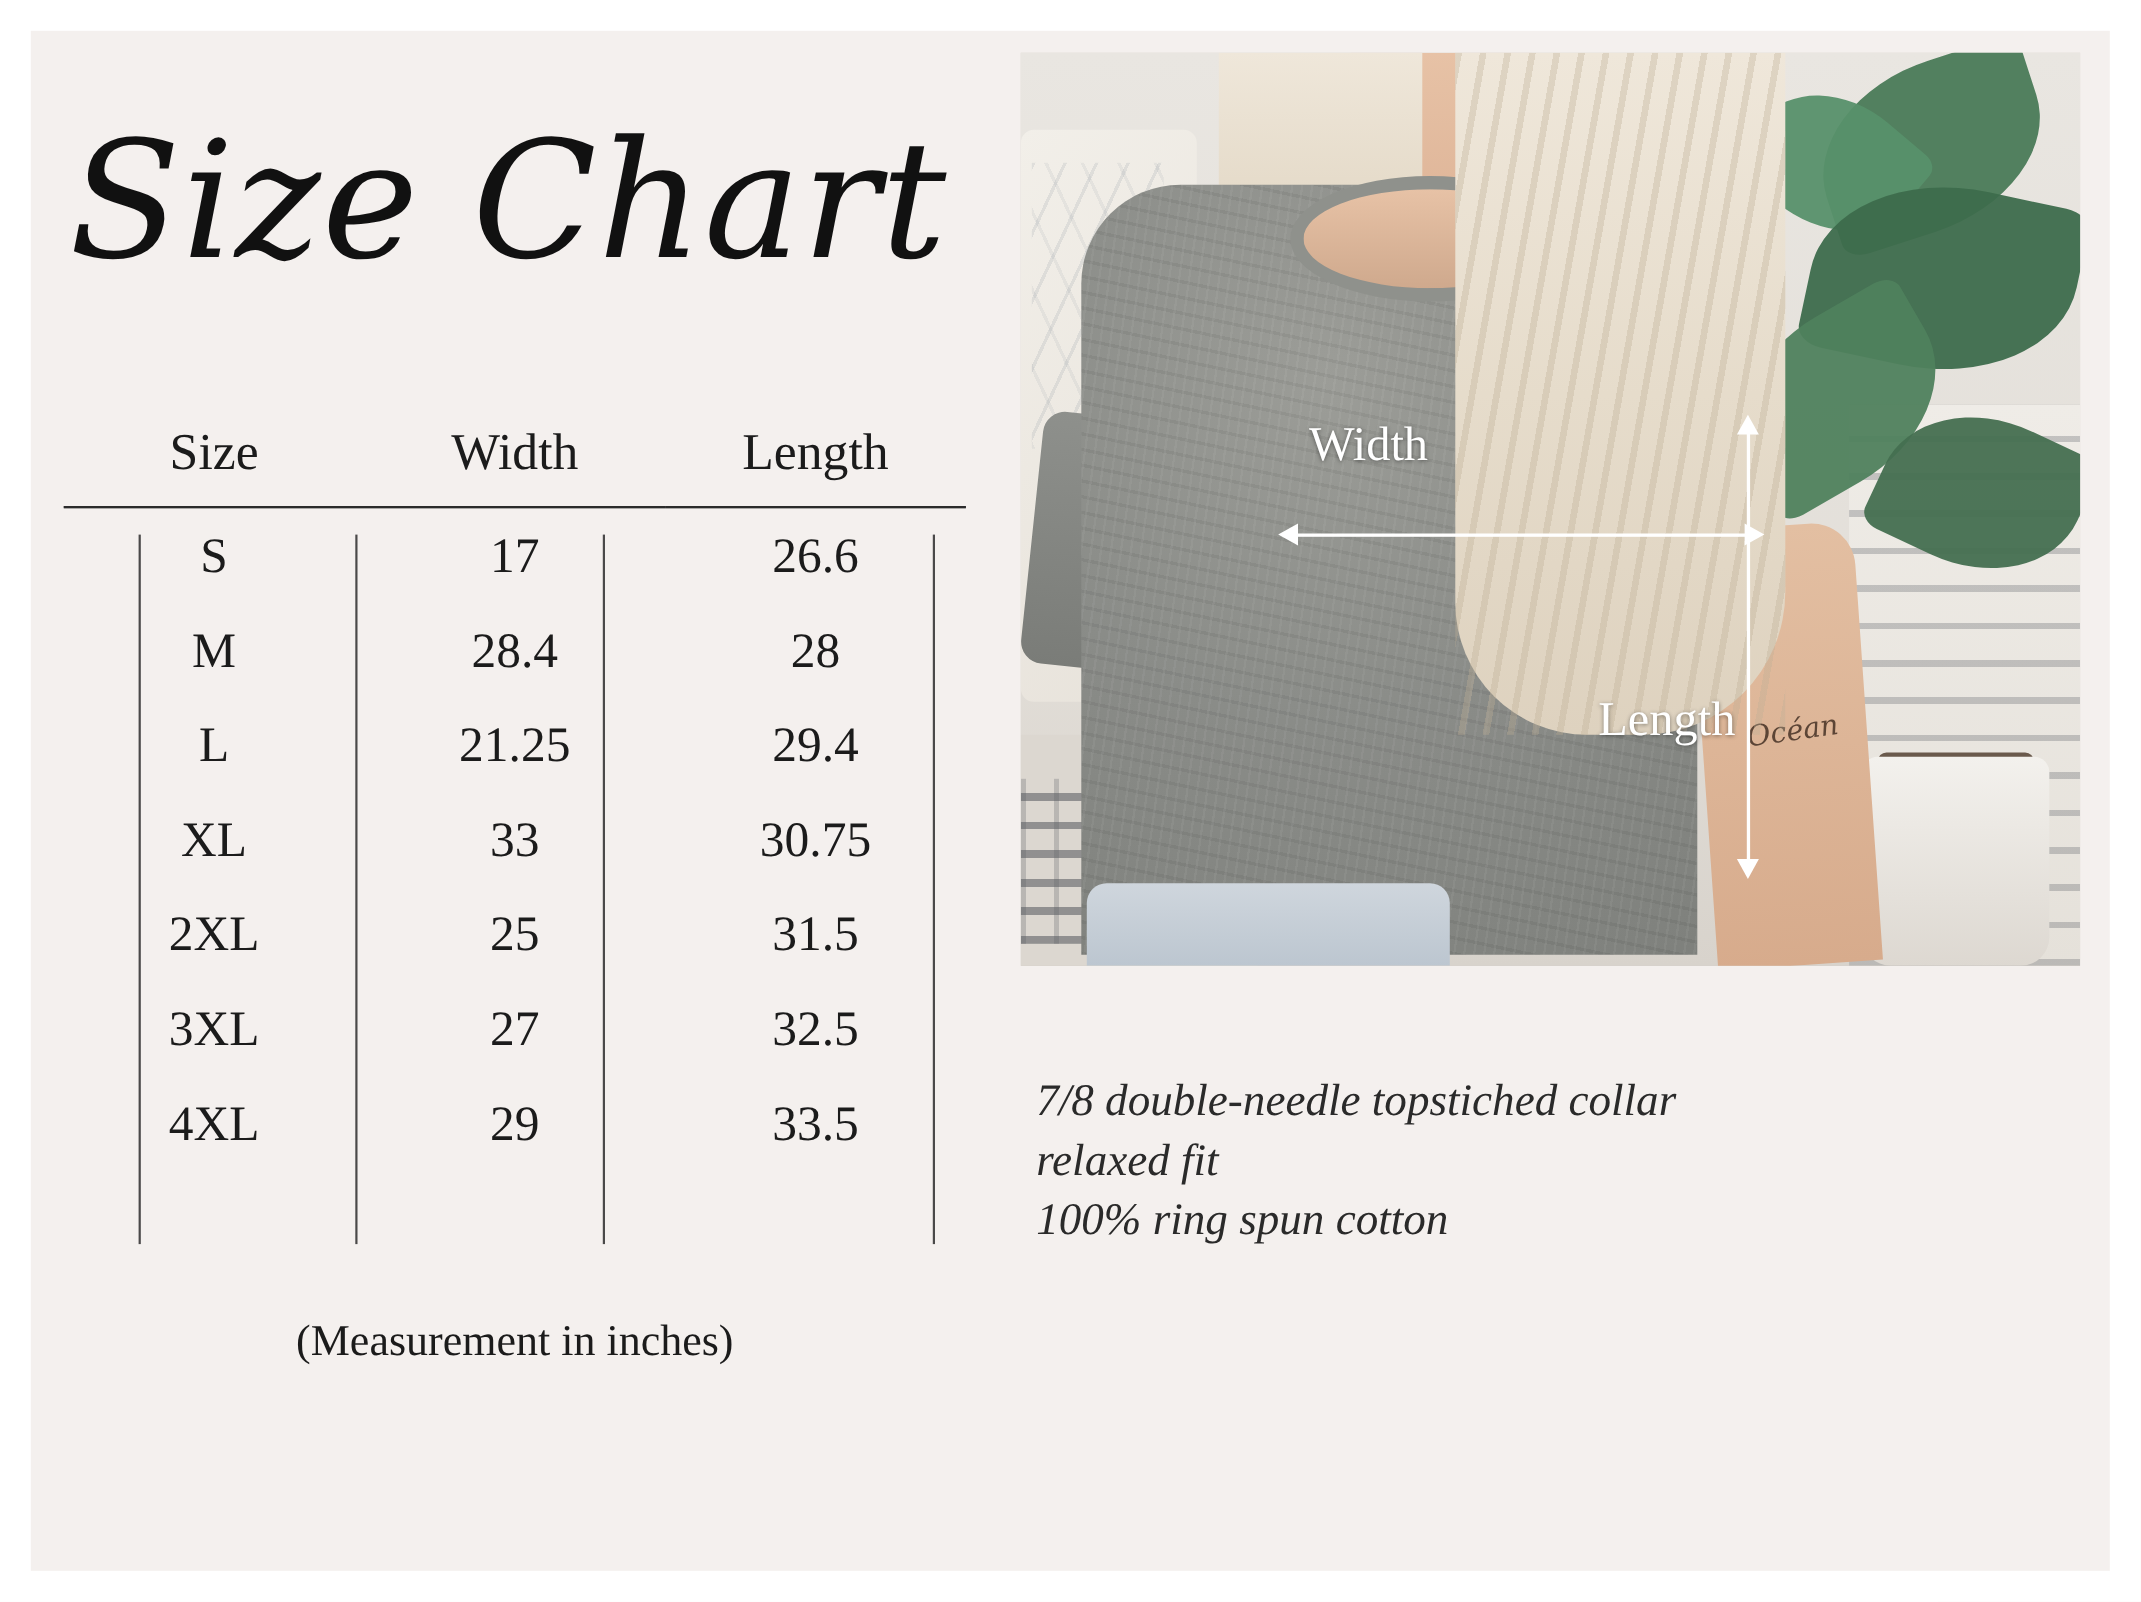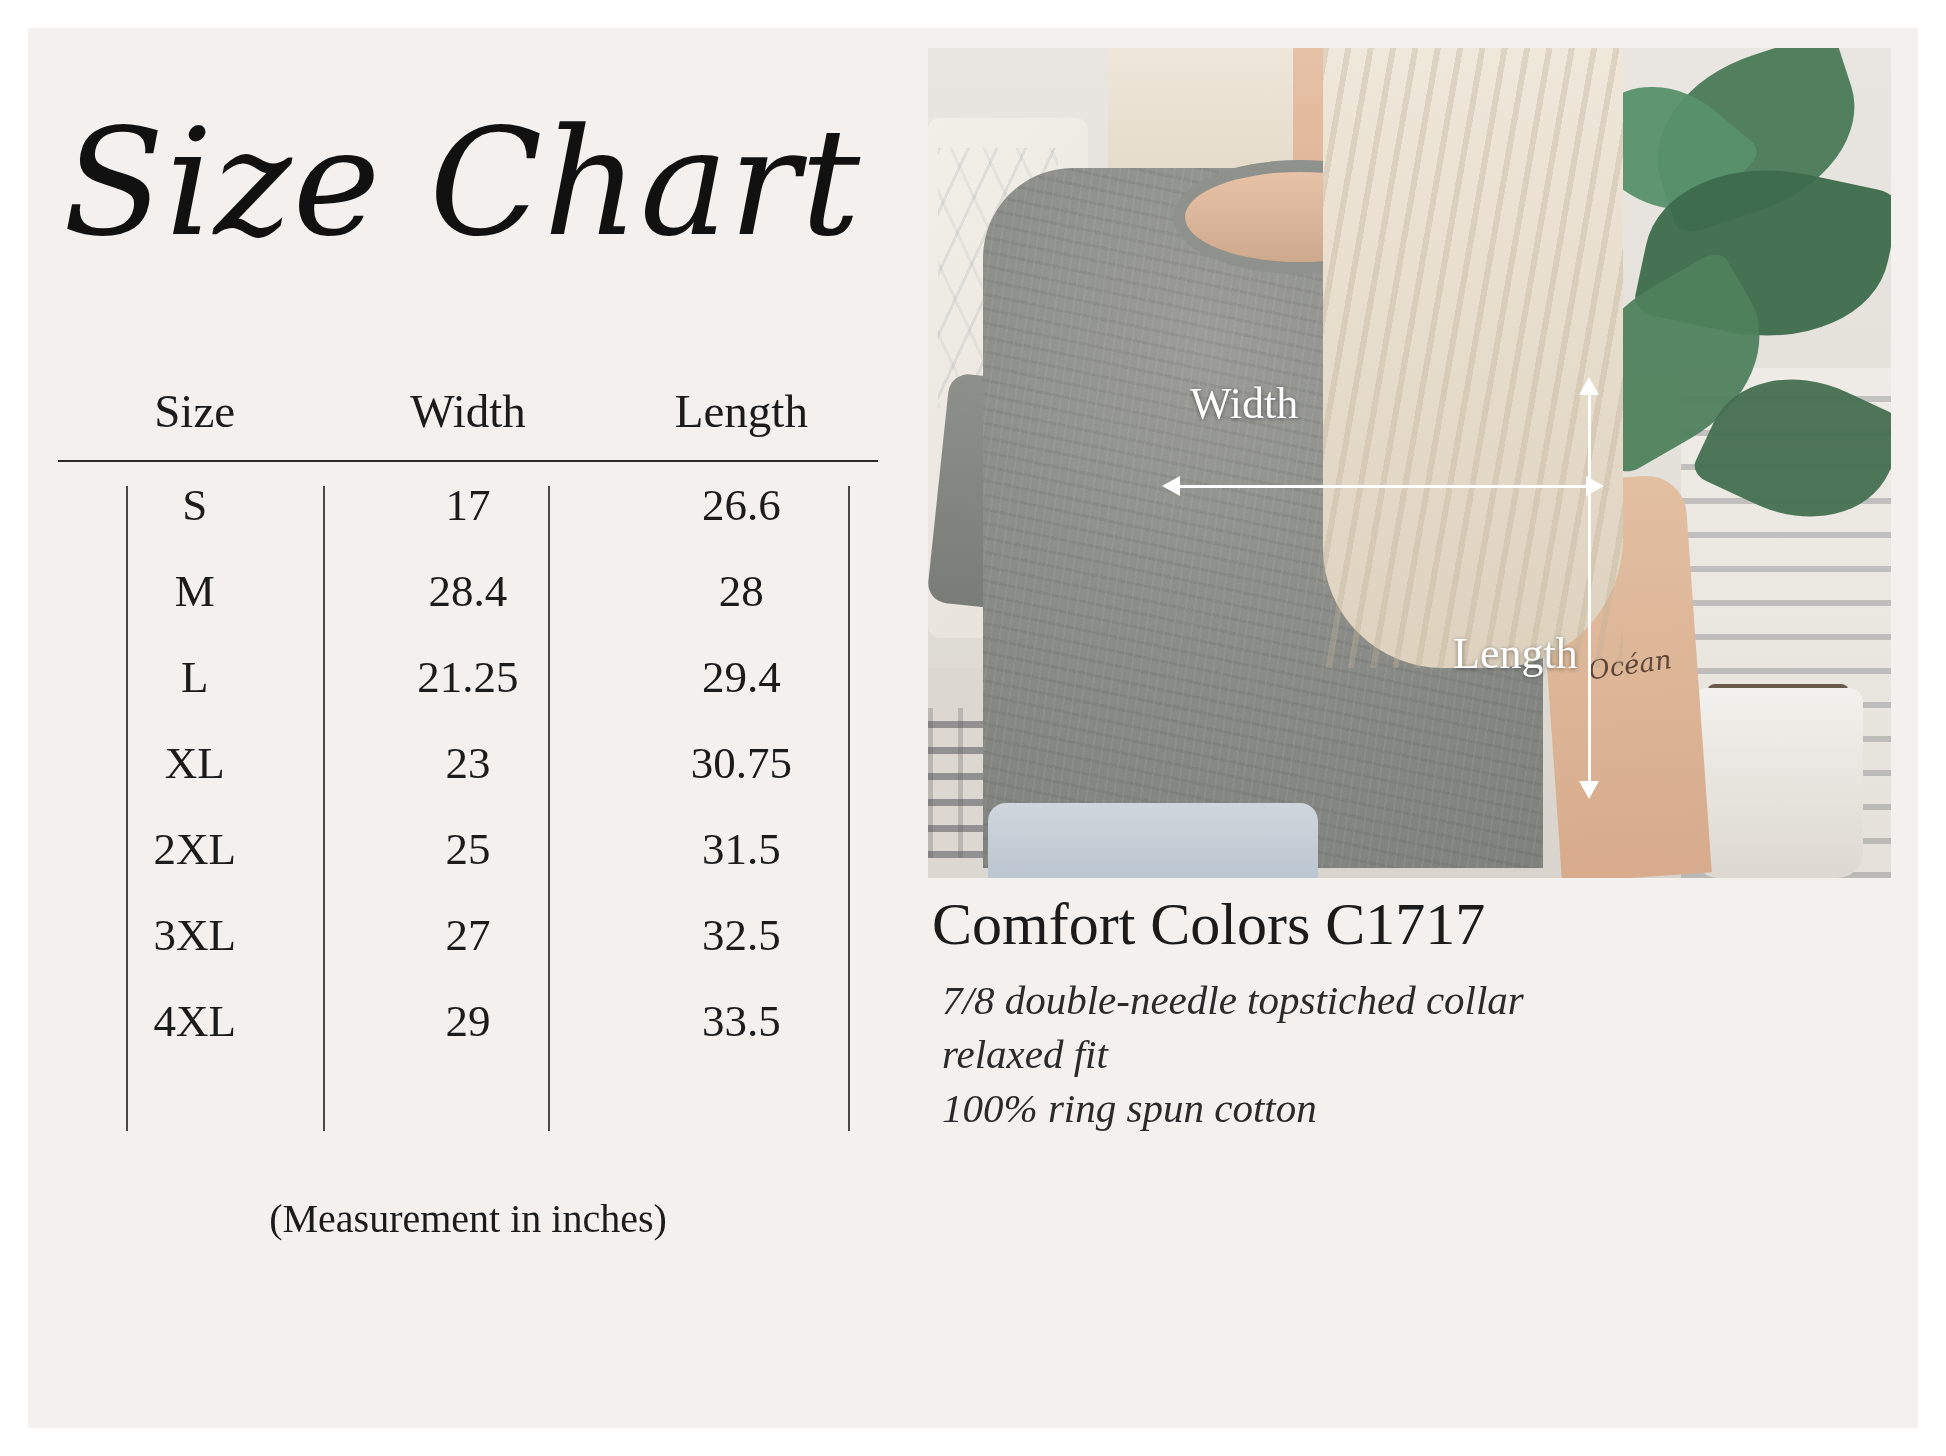--- a/index.html
+++ b/index.html
@@ -350,21 +350,21 @@
               <td>28.4</td>
               <td>28</td>
             </tr>
             <tr>
               <td>L</td>
               <td>21.25</td>
               <td>29.4</td>
             </tr>
             <tr>
               <td>XL</td>
-              <td>23</td>
+              <td>33</td>
               <td>30.75</td>
             </tr>
             <tr>
               <td>2XL</td>
               <td>25</td>
               <td>31.5</td>
             </tr>
             <tr>
               <td>3XL</td>
               <td>27</td>
@@ -407,21 +407,20 @@
         <div class="collar"></div>
         <div class="hair right"></div>
         <div class="jeans"></div>
 
         <div class="arrow-h"></div>
         <div class="arrow-v"></div>
         <div class="lbl lbl-width">Width</div>
         <div class="lbl lbl-length">Length</div>
       </div>
 
-      <div class="product-title">Comfort Colors C1717</div>
 
       <div class="bullets">
         <div>7/8 double-needle topstiched collar</div>
         <div>relaxed fit</div>
         <div>100% ring spun cotton</div>
       </div>
     </div>
 
   </div>
 </div>

